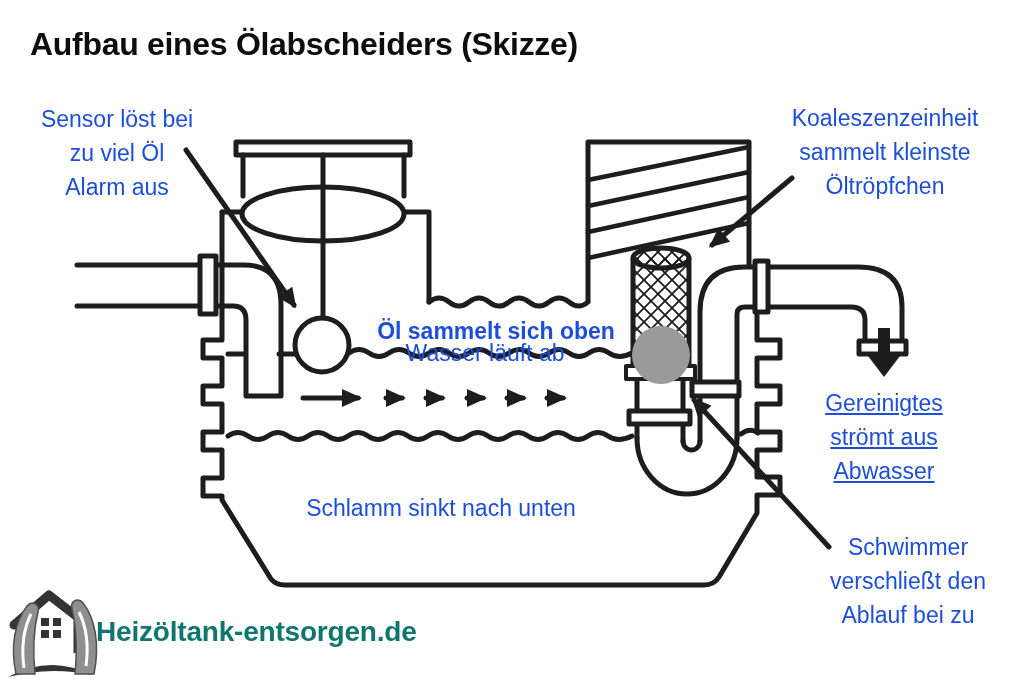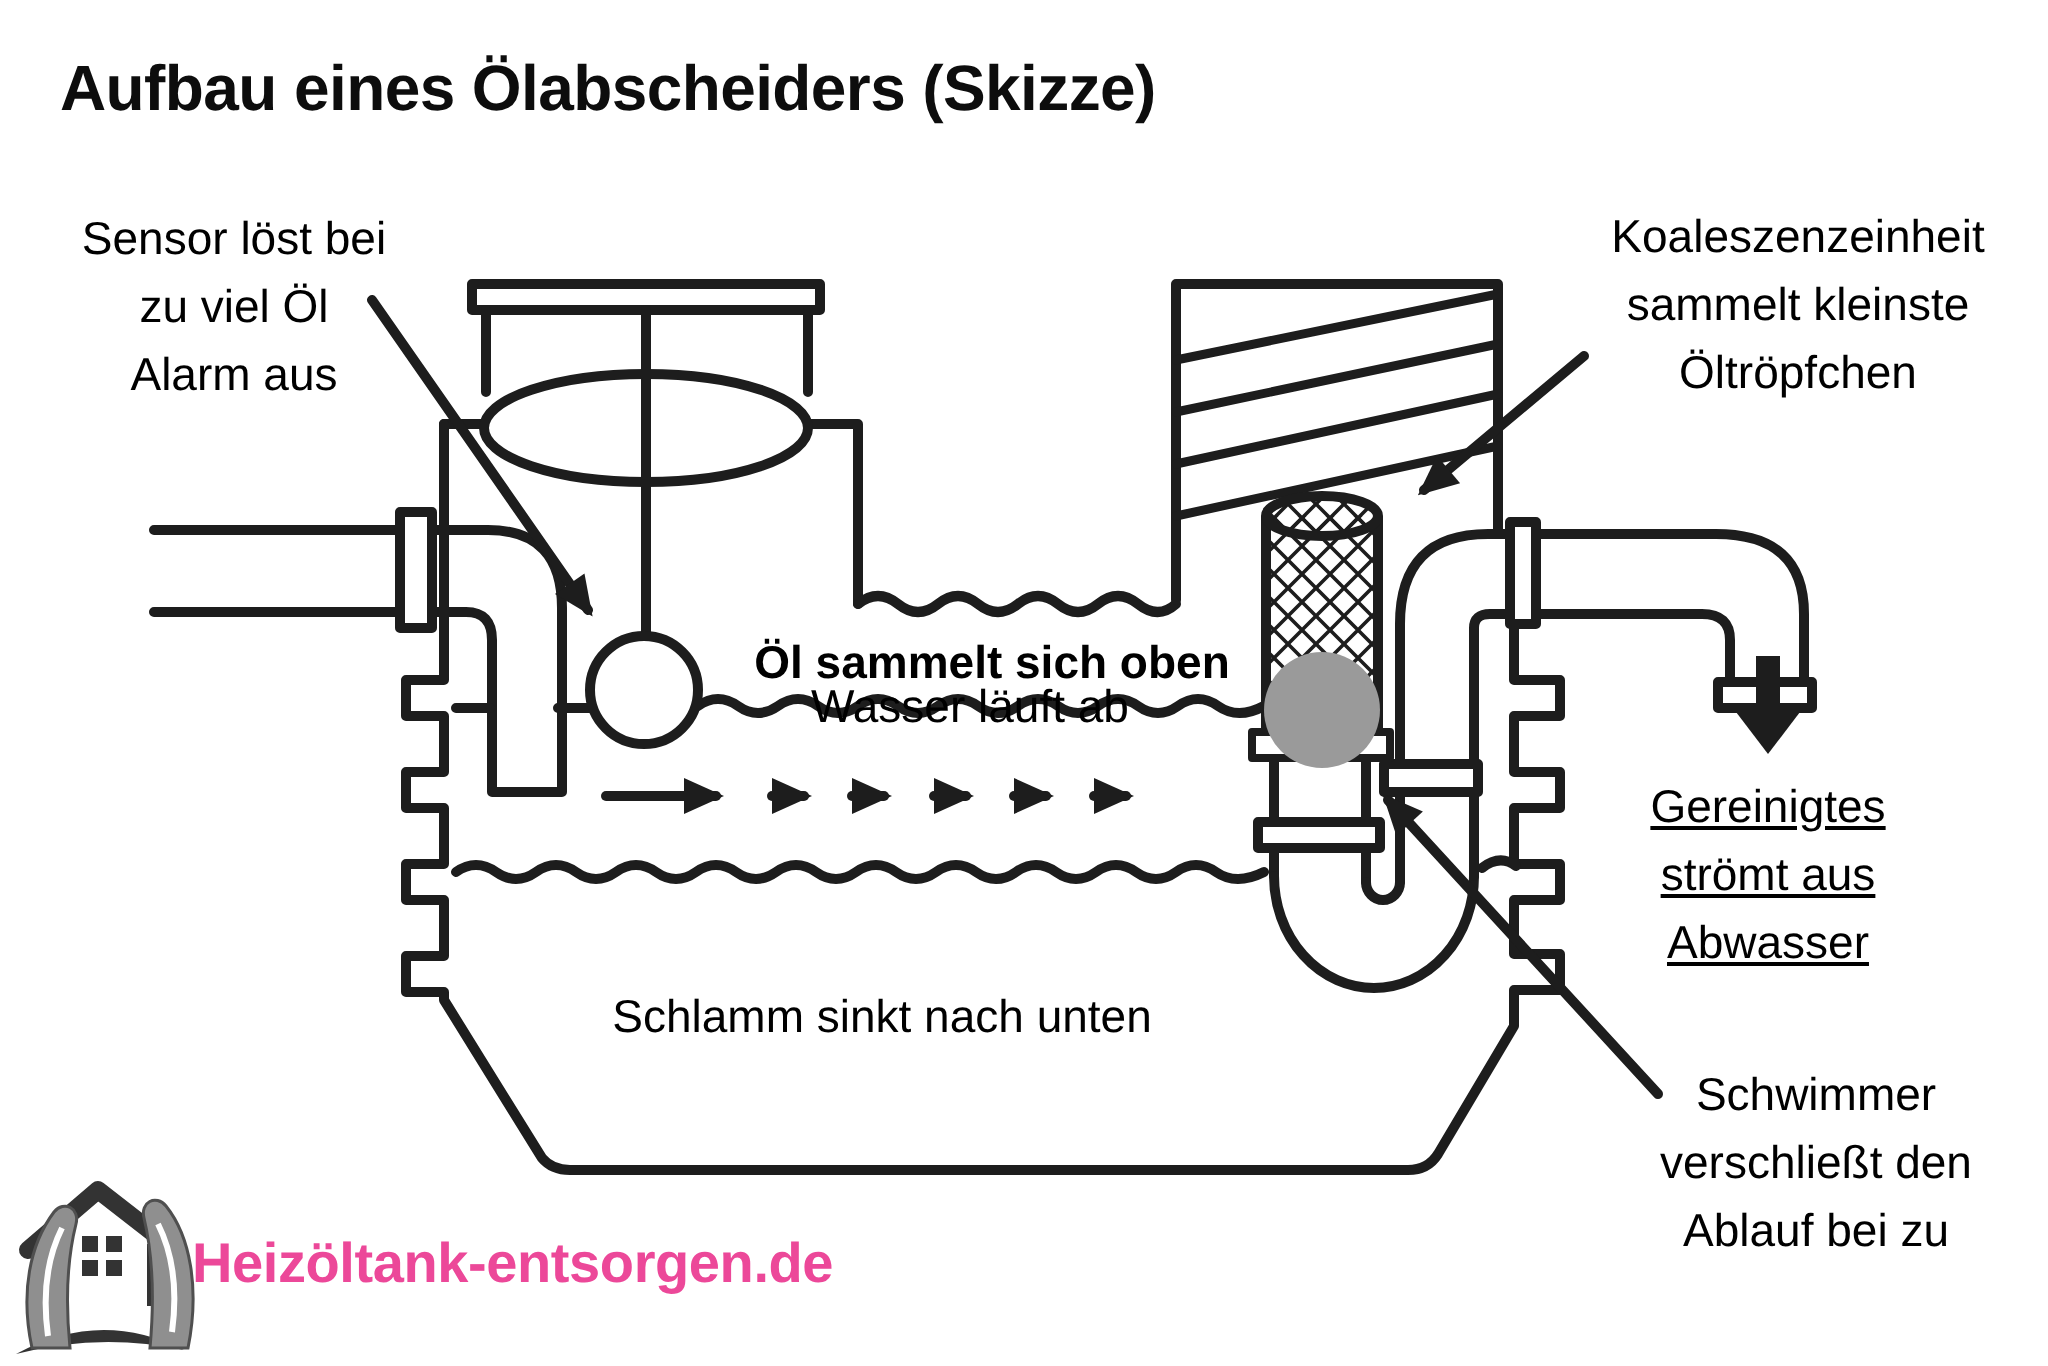--- a/index.html
+++ b/index.html
@@ -2,23 +2,23 @@
 <html><head>
 <meta charset="utf-8">
 <style>
   html,body{margin:0;padding:0;background:#fff;}
   .page{position:relative;width:1024px;height:683px;background:#fff;overflow:hidden;
         font-family:"Liberation Sans",sans-serif;color:#141414;}
   .page-title{position:absolute;left:30px;top:26px;font-size:32px;font-weight:bold;
               color:#0d0d0d;letter-spacing:-0.3px;white-space:nowrap;}
   svg.art{position:absolute;left:0;top:0;}
   .lbl{position:absolute;font-size:23px;line-height:34px;text-align:center;
-       transform:translateX(-50%);white-space:nowrap;color:#000000;}
+       transform:translateX(-50%);white-space:nowrap;color:#1d4ed8;}
   .brand{position:absolute;left:96px;top:616px;font-size:28px;font-weight:bold;
-         color:#ec4899;letter-spacing:-0.2px;white-space:nowrap;}
+         color:#0f766e;letter-spacing:-0.2px;white-space:nowrap;}
 </style>
 </head>
 <body>
 
 <div class="page">
 
   <div class="page-title">Aufbau eines Ölabscheiders (Skizze)</div>
 
   <svg class="art" width="1024" height="683" viewBox="0 0 1024 683">
     <defs>
@@ -123,21 +123,21 @@
       <path d="M24,668 C21,646 24,628 31,614 M86,666 C89,644 86,626 79,612" fill="none" stroke="#fff" stroke-width="3"></path>
     </g>
   </svg>
 
   <div class="lbl" style="left:117px;top:102px;">
     <div>Sensor löst bei</div>
     <div>zu viel Öl</div>
     <div>Alarm aus</div>
   </div>
 
-  <div class="lbl" style="left:885px;top:101px;margin-left:14px;">
+  <div class="lbl" style="left:885px;top:101px;">
     <div>Koaleszenzeinheit</div>
     <div>sammelt kleinste</div>
     <div>Öltröpfchen</div>
   </div>
 
   <div class="lbl" style="left:496px;top:314px;font-weight:bold;">Öl sammelt sich oben</div>
 
   <div class="lbl" style="left:485px;top:336px;">Wasser läuft ab</div>
 
   <div class="lbl" style="left:441px;top:491px;">Schlamm sinkt nach unten</div>

